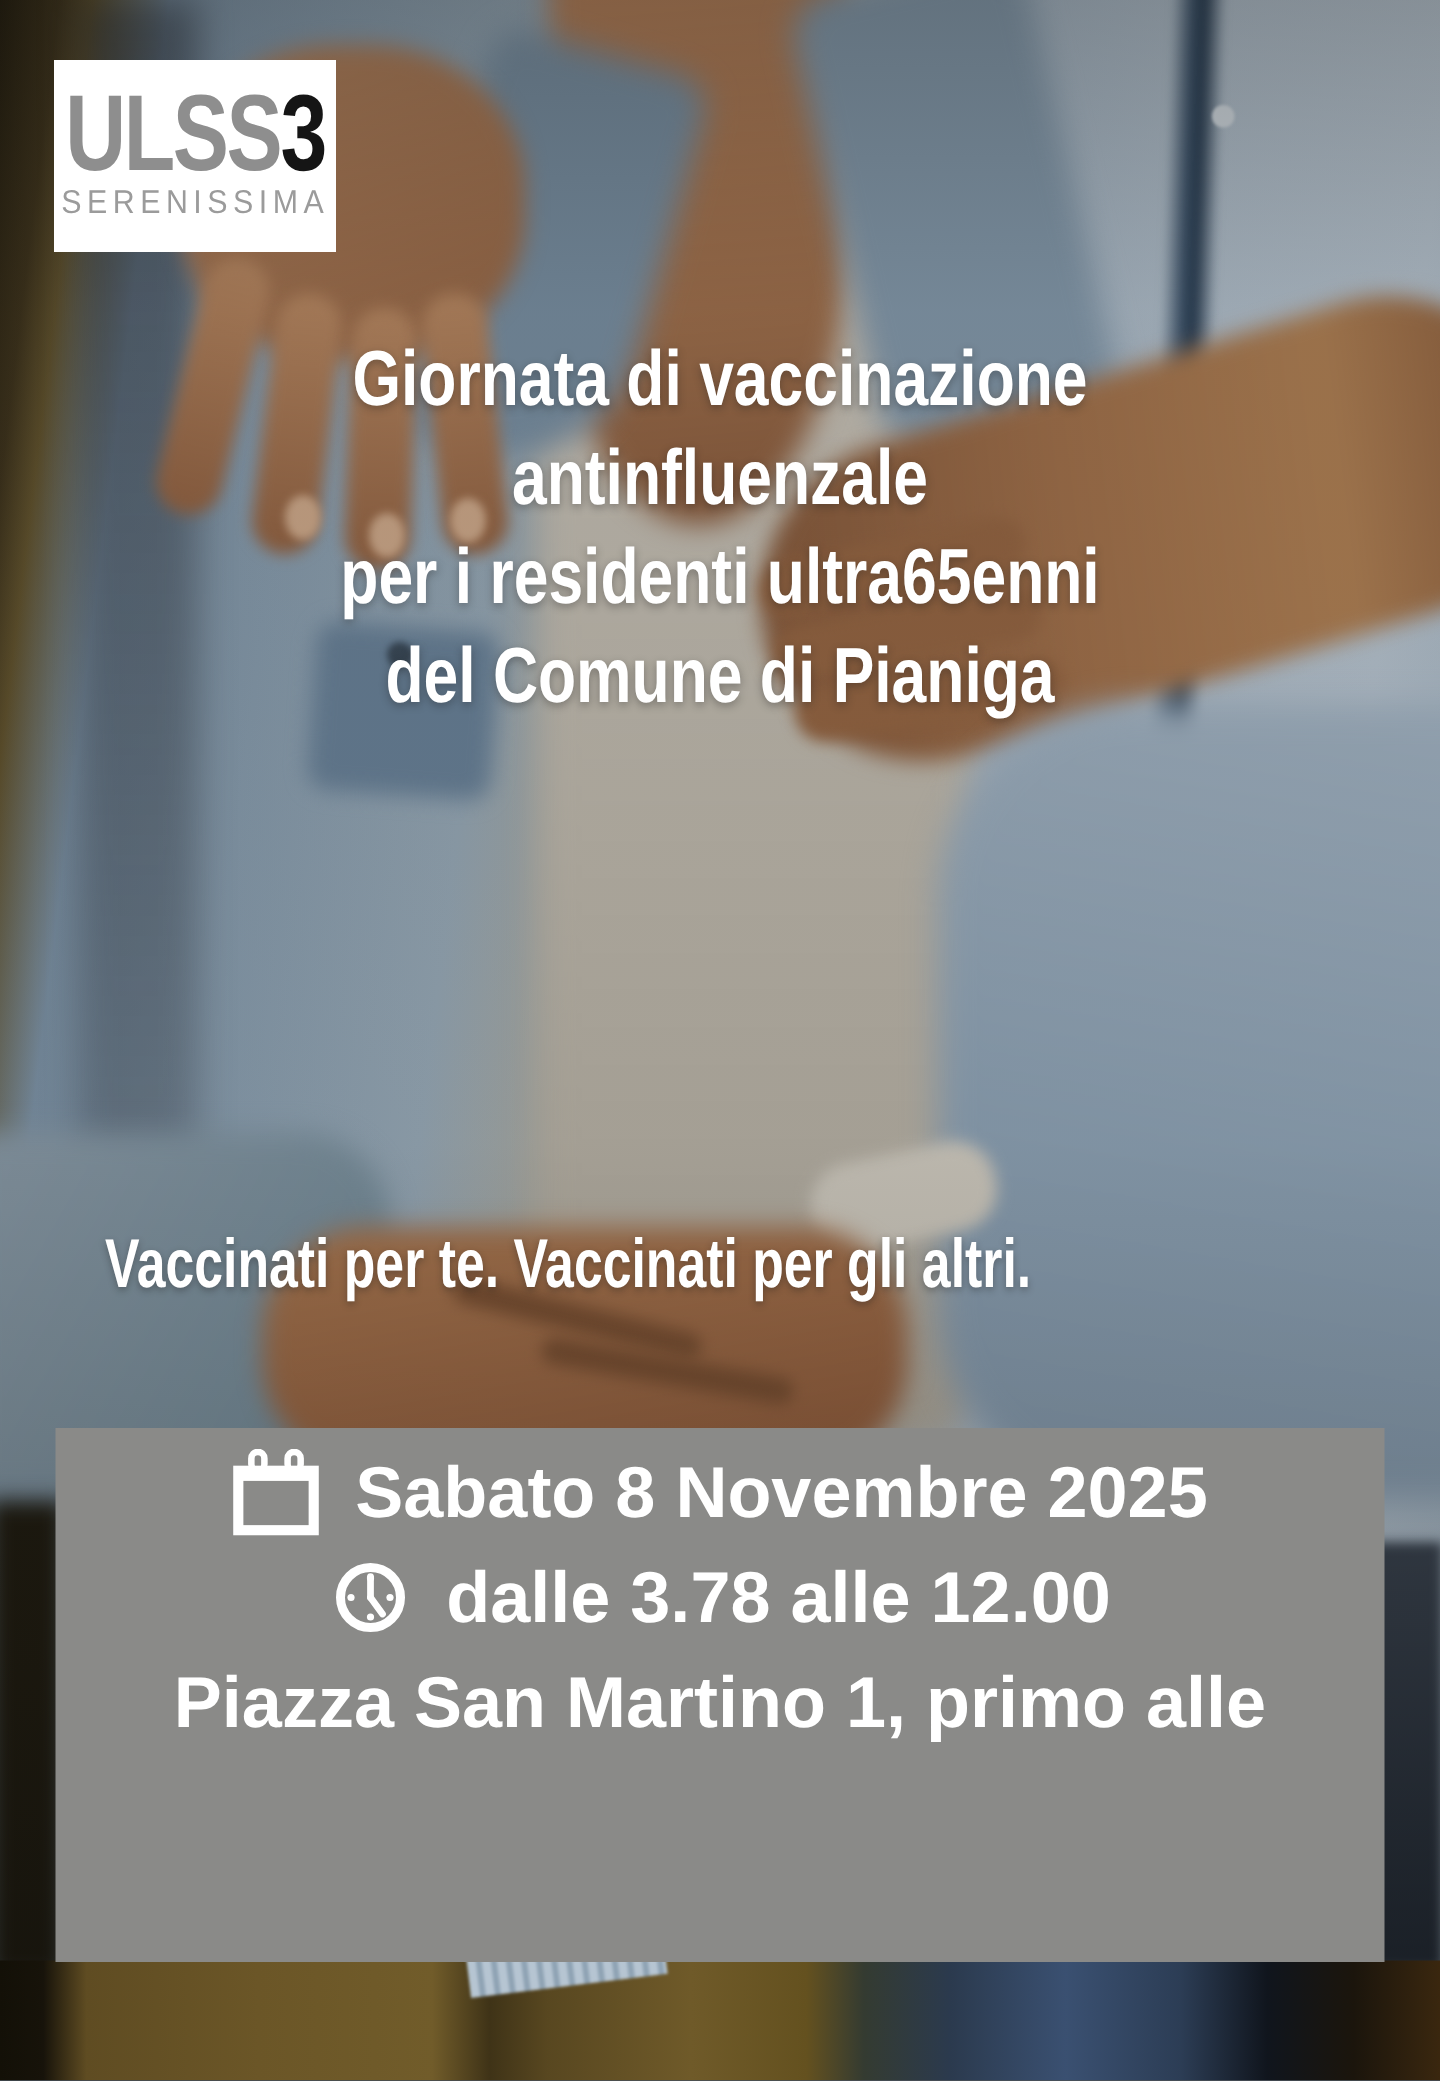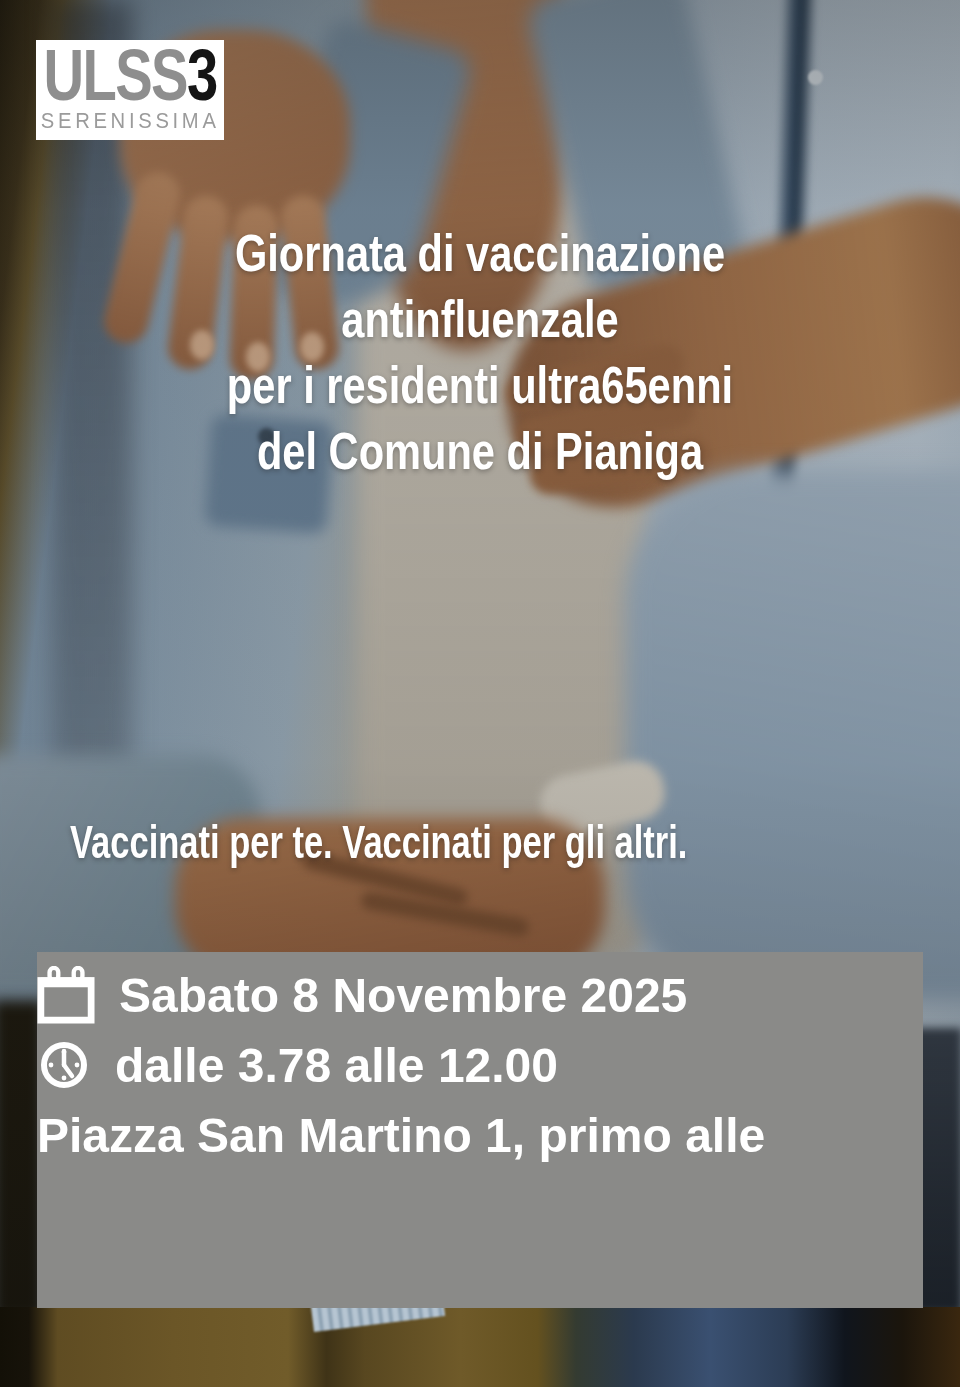--- a/index.html
+++ b/index.html
@@ -80,21 +80,21 @@
   
   .p-bottom{left:0; top:1307px; width:960px; height:80px;
     background:linear-gradient(90deg,
       #131007 0%, #17130a 3%, #5f4c22 6%, #6b5627 18%, #715c2a 30%,
       #3f3317 34%, #584720 38%, #6f5a29 48%, #64511f 56%,
       #343b31 60%, #2b3a4e 66%, #3a5071 74%, #2c3d55 82%,
       #10151d 88%, #1b150c 94%, #3a270f 100%);}
   .p-hem{left:312px; top:1298px; width:132px; height:26px; transform:rotate(-7deg);
     background:repeating-linear-gradient(90deg,#b6c5d2 0 6px,#8fa3b4 6px 10px); filter:blur(1px);}
   
-  .logo{position:absolute; left:36px; top:40px; width:188px; height:100px;
+  .logo{position:absolute; left:36px; top:40px; width:188px; height:128px;
     background:#fff; display:flex; flex-direction:column; align-items:center;
     justify-content:center; z-index:5;}
   .logo-main{font-size:72px; font-weight:bold; line-height:58px; letter-spacing:-2px;
     transform:scaleX(0.78); white-space:nowrap; color:var(--logo-gray,#8e8e8e);}
   .logo-main .n3{color:var(--logo-number-black,#151515);}
   .logo-sub{font-size:22px; letter-spacing:4px; margin-top:4px;
     transform:scaleX(0.92); color:#9b9b9b; white-space:nowrap;}
   
   .title{position:absolute; left:0; right:0; top:220px; text-align:center; z-index:4;
     color:var(--text-white,#fff); font-weight:bold; font-size:52px; line-height:66px;
@@ -105,21 +105,21 @@
     letter-spacing:-2px; text-shadow:0 2px 8px rgba(30,30,30,.3);}
   .slogan span{display:block; transform:scaleX(0.88); transform-origin:0 50%; white-space:nowrap;}
   .tagline{position:absolute; left:70px; top:814px; z-index:4;
     color:var(--text-white,#fff); font-weight:bold; font-size:46px; line-height:56px;
     transform:scaleX(0.75); transform-origin:0 50%; white-space:nowrap;
     text-shadow:0 2px 6px rgba(30,30,30,.35);}
   
   .info-box{position:absolute; left:37px; top:952px; width:886px; height:356px;
     background:var(--info-box-bg,#8a8a88); z-index:5;
     display:flex; flex-direction:column; padding-top:8px; box-sizing:border-box;}
-  .info-row{display:flex; align-items:center; height:70px;
+  .info-row{display:flex; align-items:center; justify-content:center; height:70px;
     color:var(--text-white,#fff); font-weight:bold; font-size:48px; white-space:nowrap;}
   .info-row .ico{margin-right:24px; flex:0 0 auto; display:block;}
   .pin-wrap{position:absolute; left:20px; top:143px;}
 </style>
 </head>
 <body>
 
 <div class="poster">
 
   <div class="photo">

